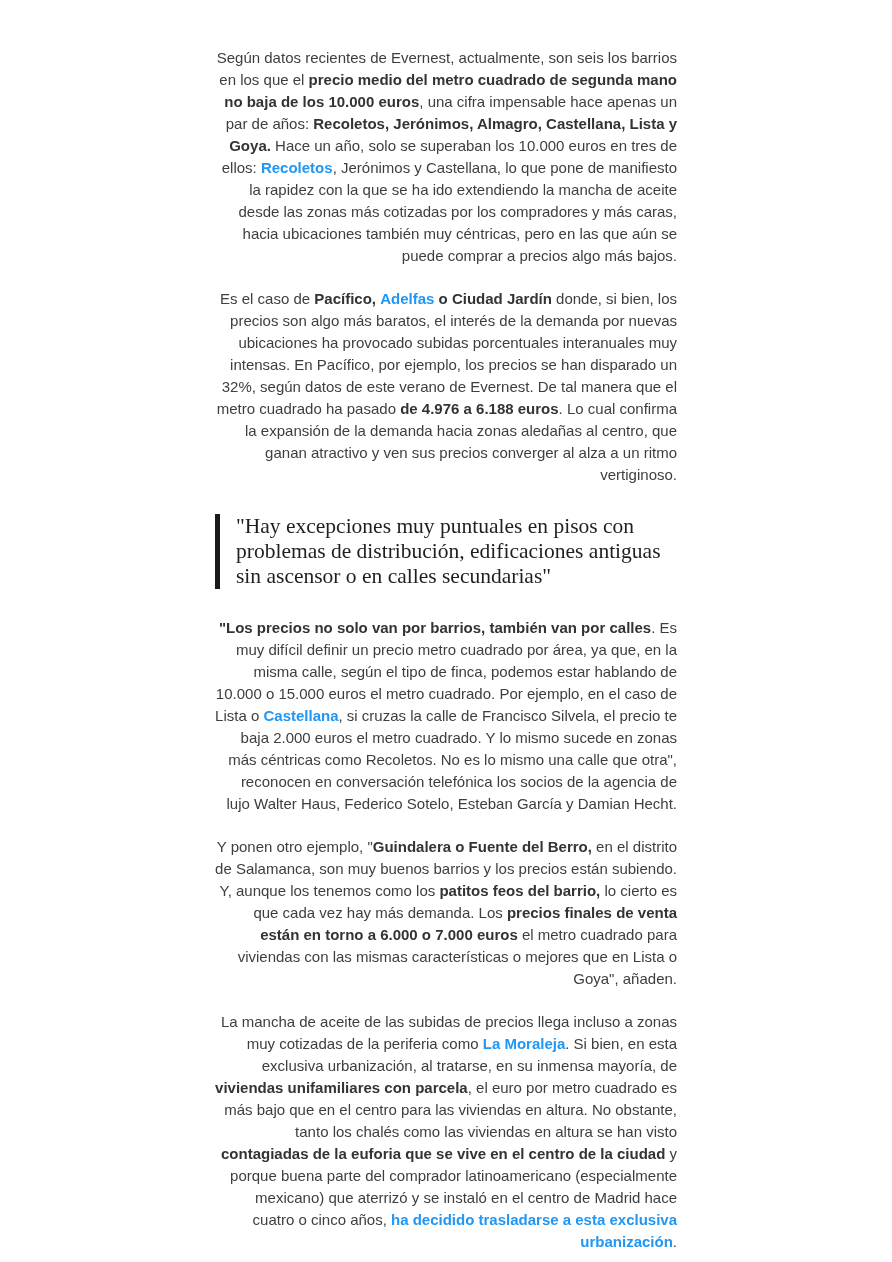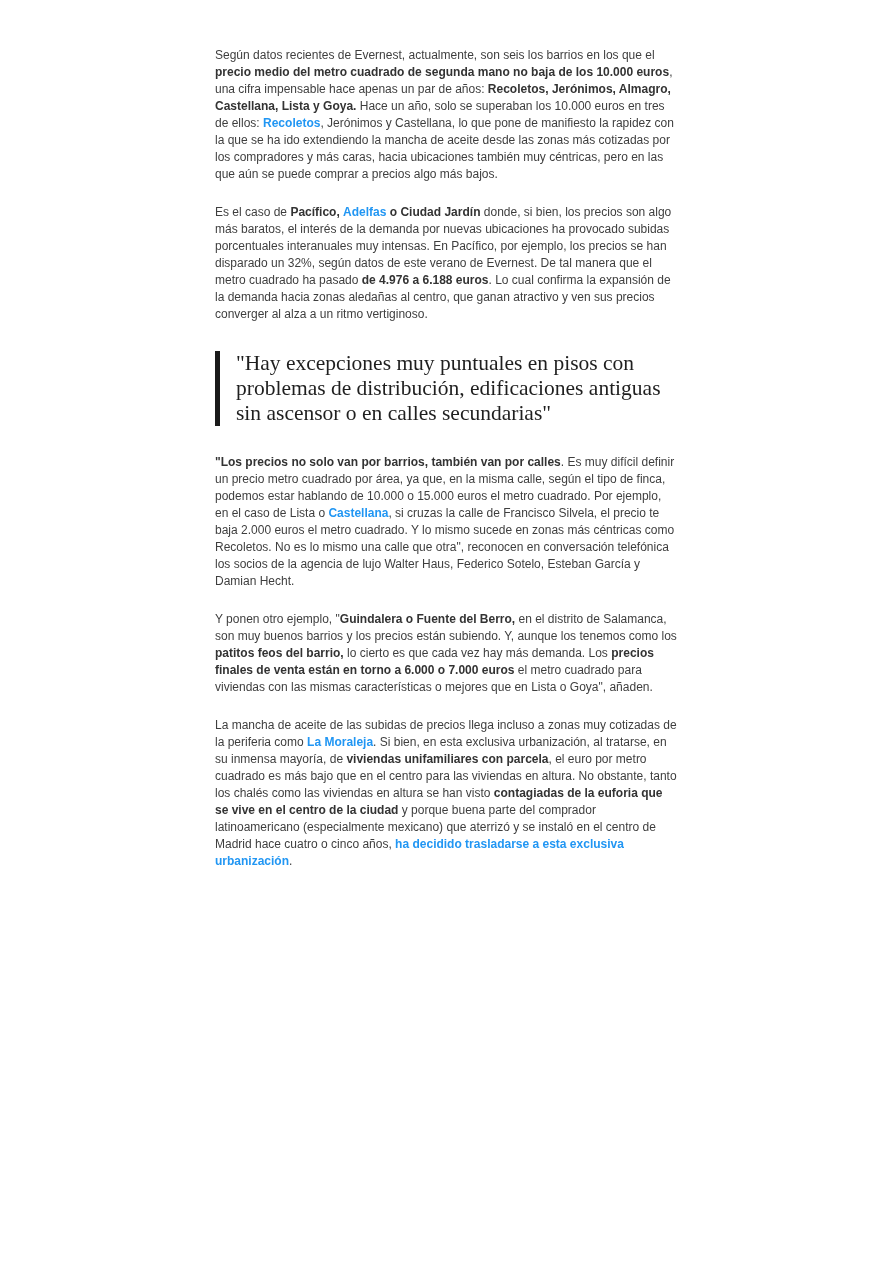--- a/index.html
+++ b/index.html
@@ -39,25 +39,25 @@
     color: #3a3a3a;
     text-align: center;
     white-space: nowrap;
   }
   
   .content {
     width: 462px;
     margin: 47px auto 0 auto;
   }
   .para {
-    font-size: 12px;
-    line-height: 17px;
+    font-size: 15px;
+    line-height: 22px;
     color: #3e3e3e;
     margin-bottom: 21px;
-    text-align: left;
+    text-align: right;
   }
   .para .bold { font-weight: 700; color: #333333; }
   .para a.link {
     color: #2196f3;
     font-weight: 700;
     text-decoration: none;
     cursor: pointer;
   }
   
   .quote-block {

